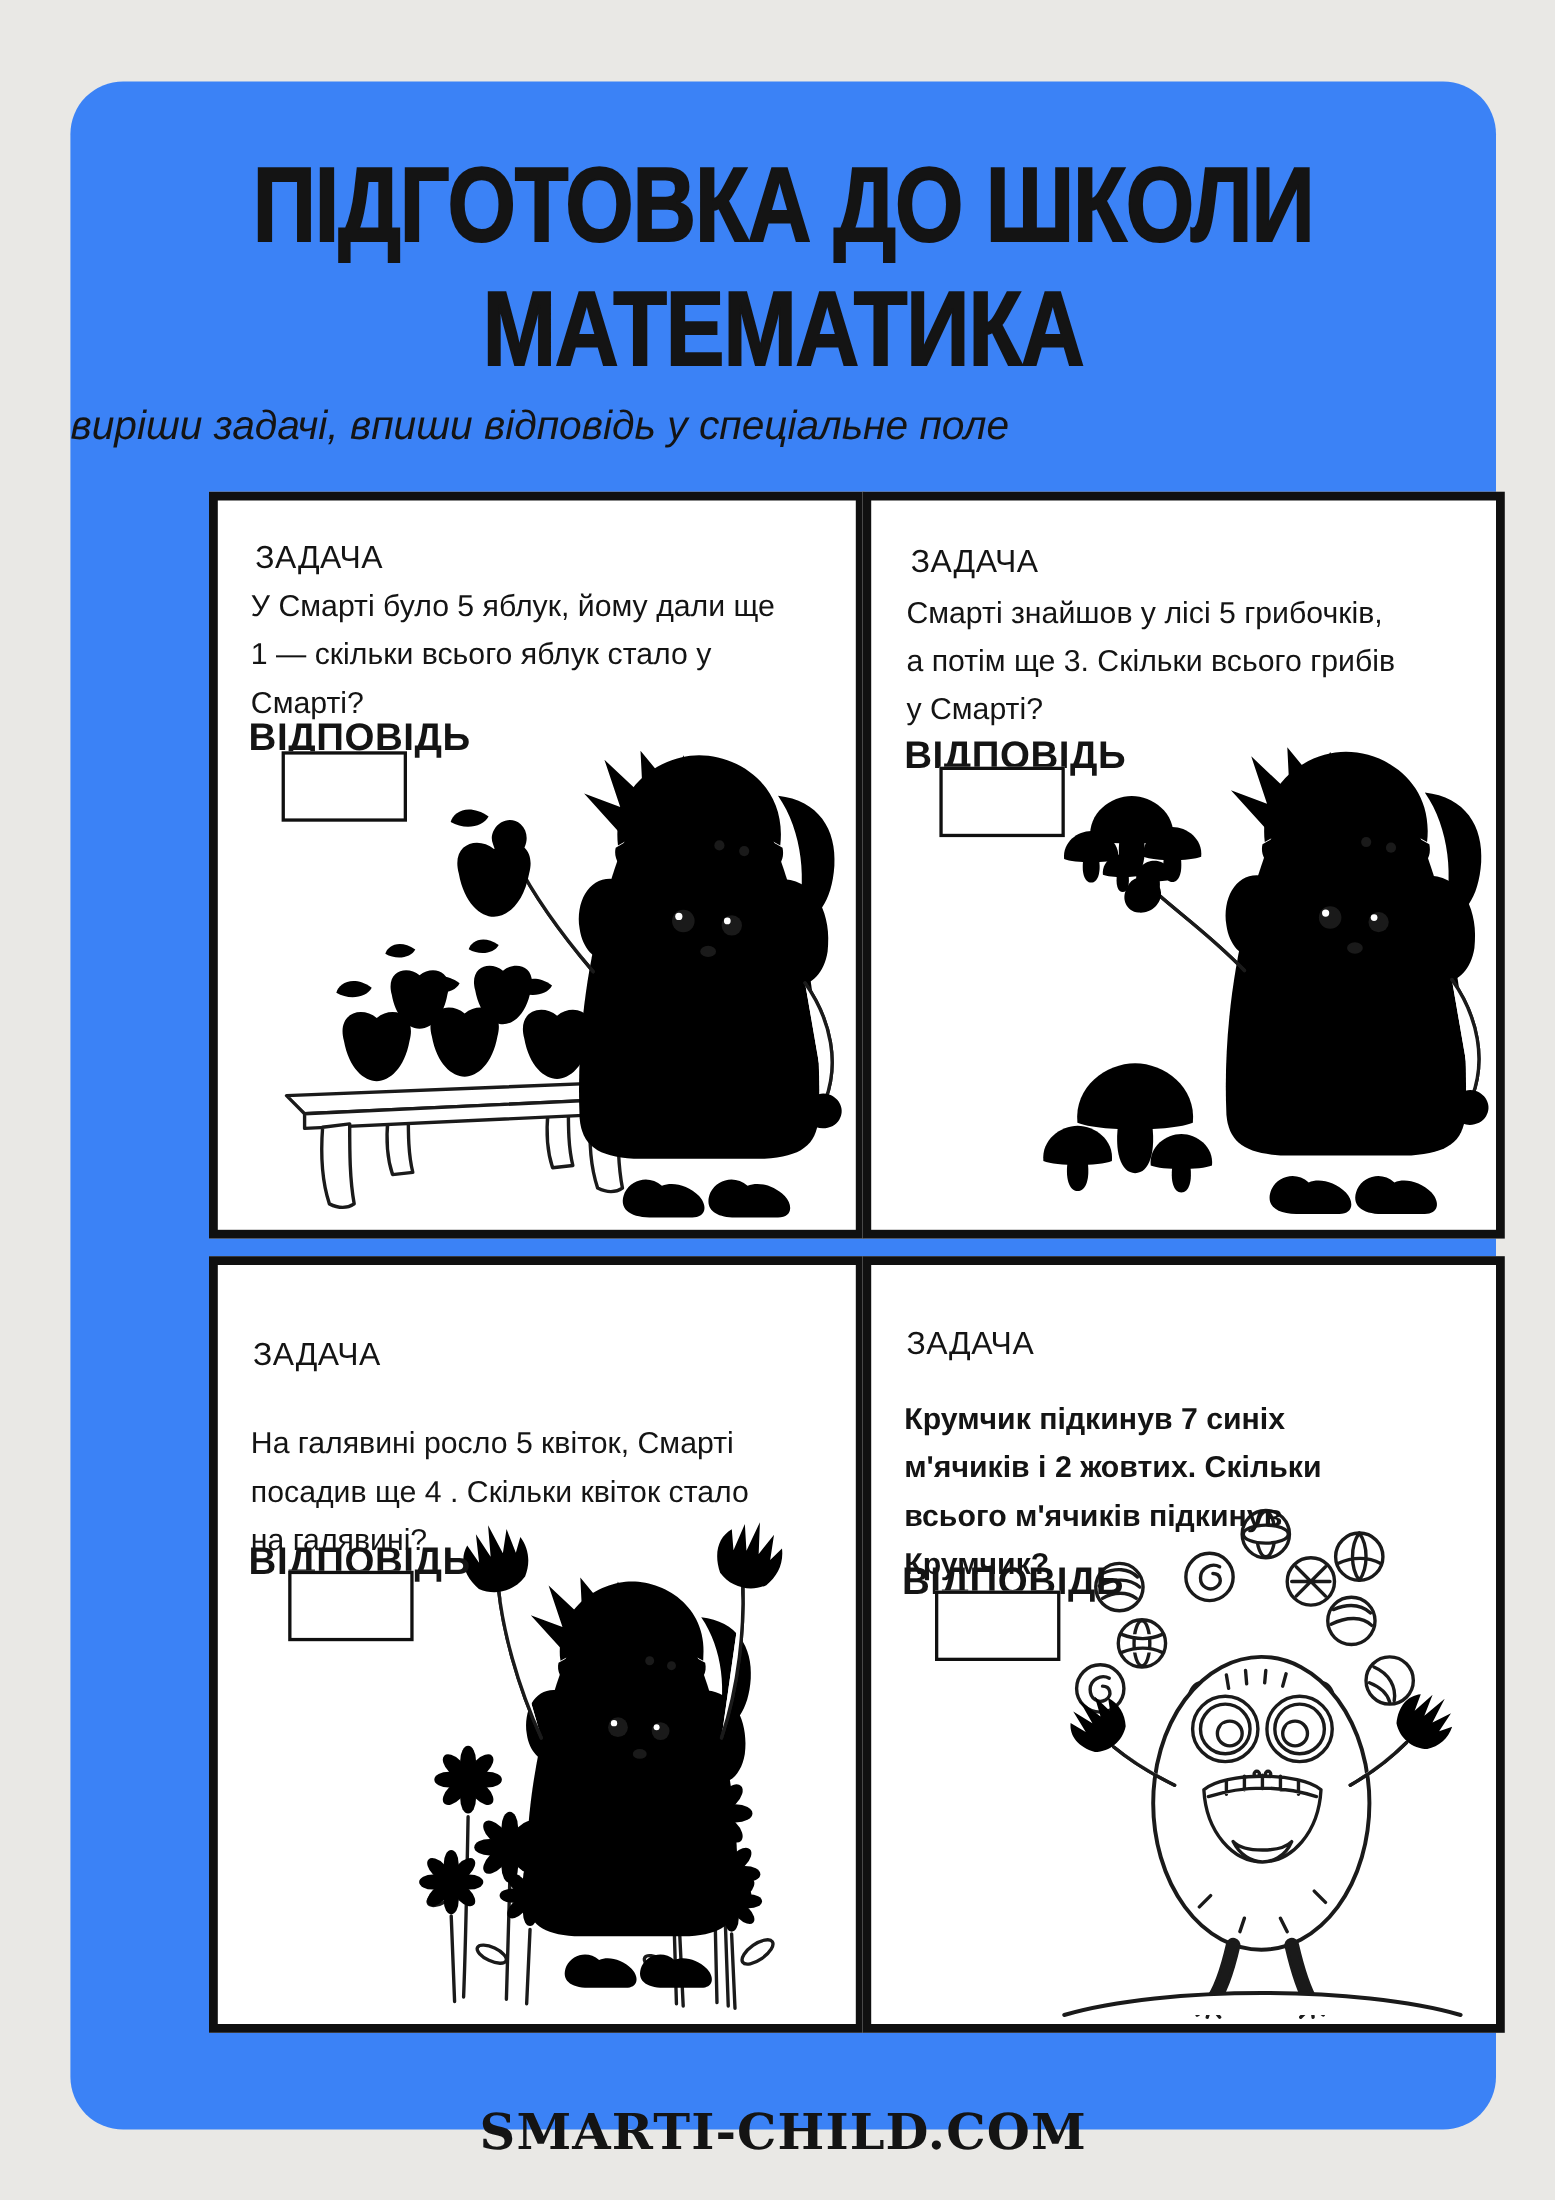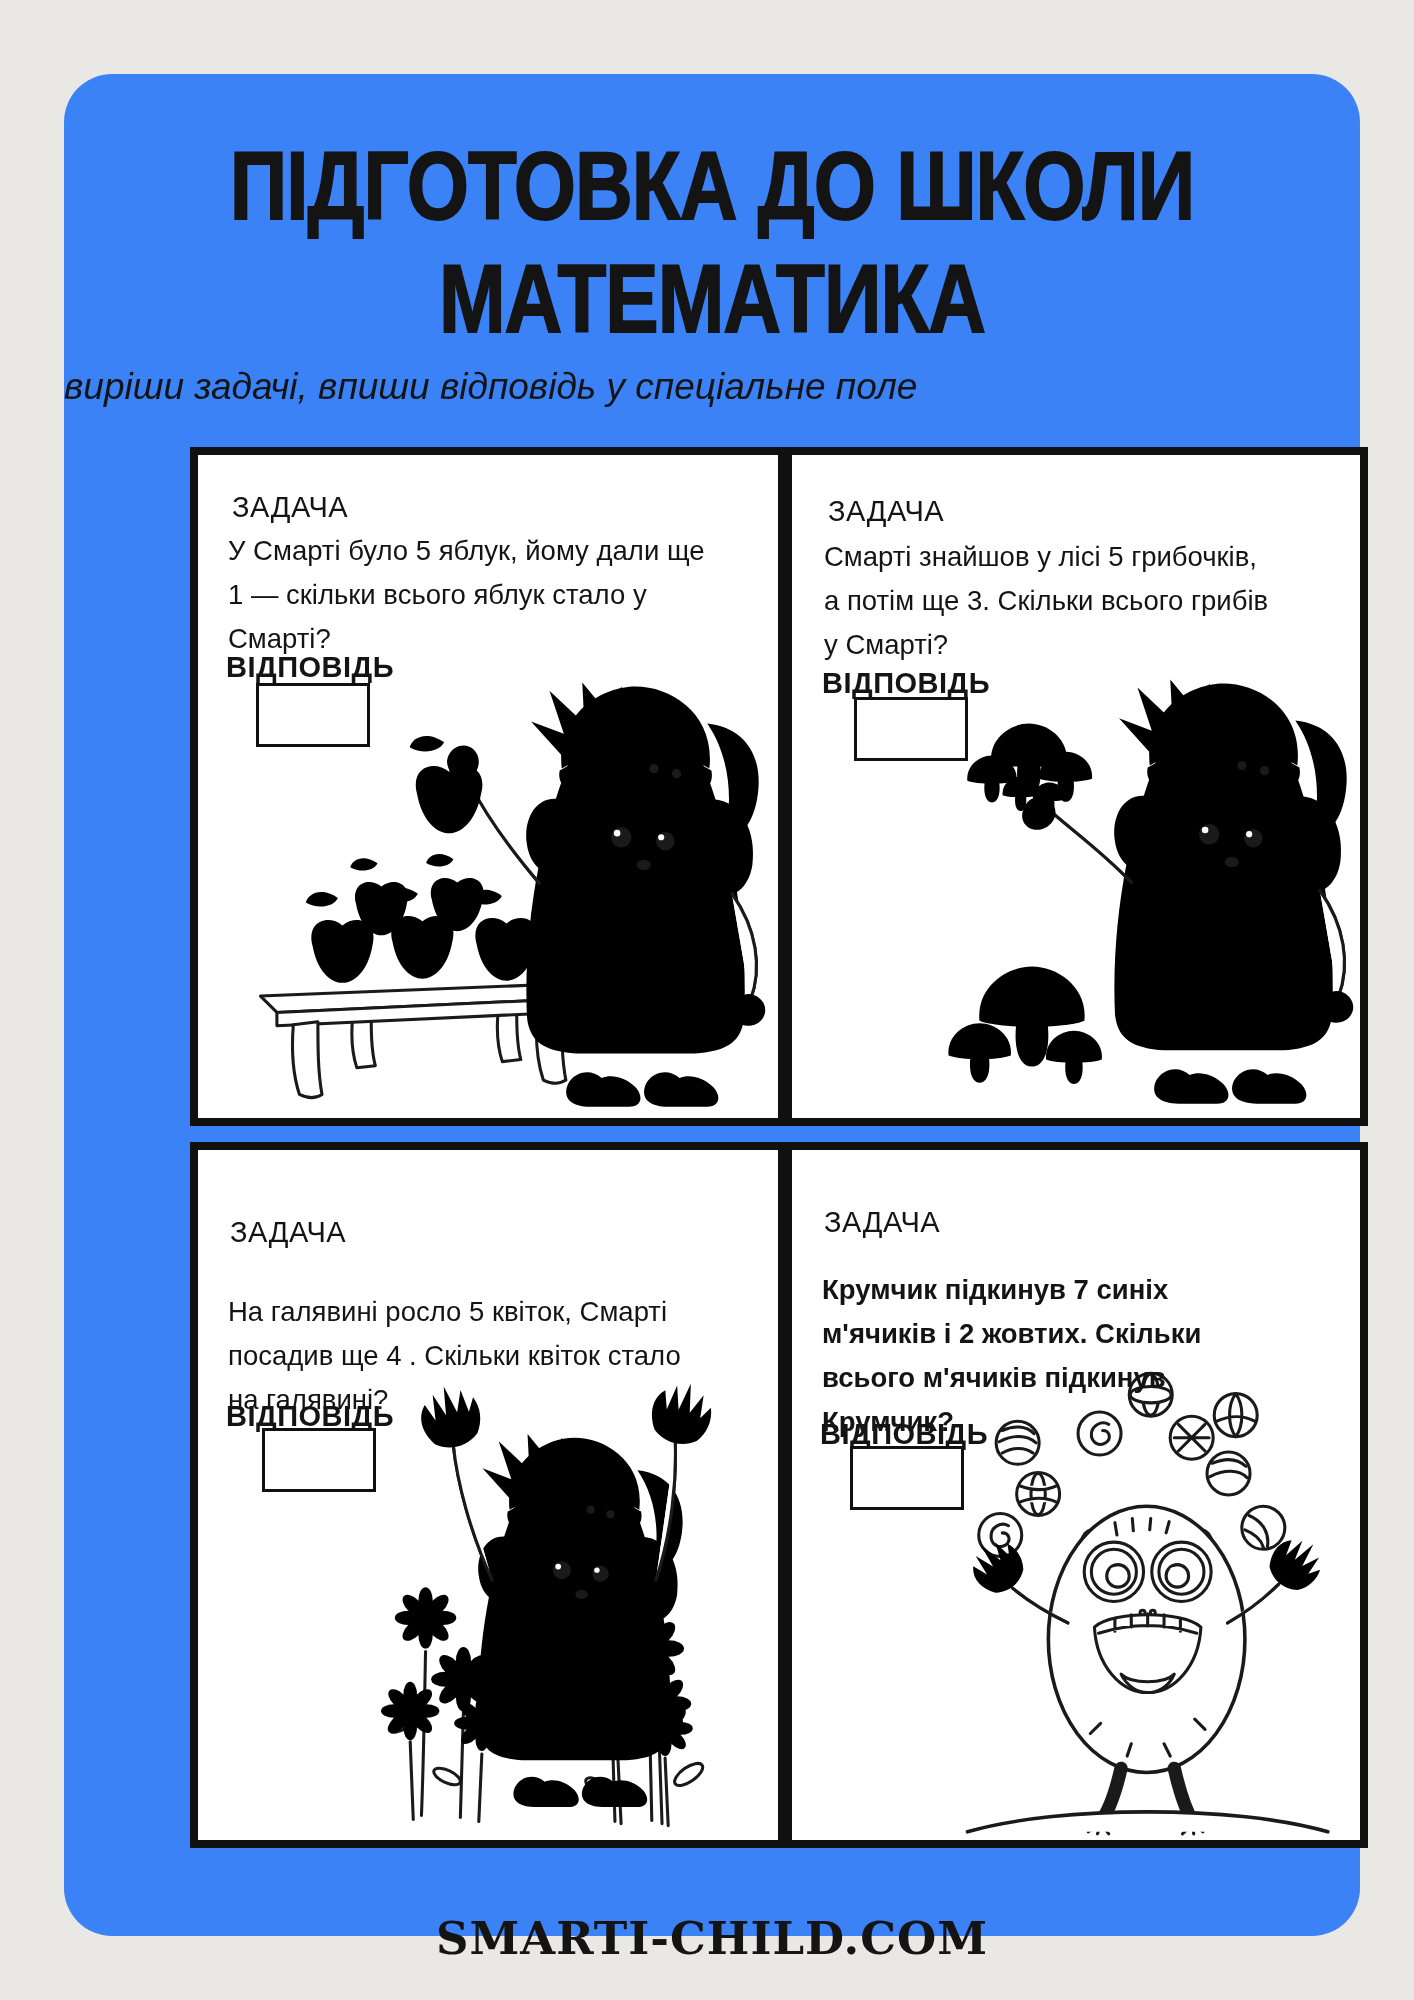--- a/index.html
+++ b/index.html
@@ -9,21 +9,21 @@
   .title{position:absolute;left:0;right:0;top:56px;text-align:center;font-weight:bold;font-size:80px;line-height:94px;letter-spacing:-1px;transform:scaleY(1.2);transform-origin:center top;-webkit-text-stroke:1.5px #141414;}
   .subtitle{position:absolute;left:0;right:0;top:292px;text-align:left;font-style:italic;font-size:37px;}
   .footer{position:absolute;left:0;right:0;top:1838px;text-align:center;font-family:"DejaVu Serif","Liberation Serif",serif;font-weight:bold;font-size:45px;letter-spacing:1px;}
   .pbox{position:absolute;border:8px solid #101010;background:#fff;}
   .b1{left:126px;top:373px;width:580px;height:663px;}
   .b2{left:720px;top:373px;width:568px;height:663px;}
   .b3{left:126px;top:1068px;width:580px;height:690px;}
   .b4{left:720px;top:1068px;width:568px;height:690px;}
   .hdr{position:absolute;font-weight:normal;font-size:29px;letter-spacing:.5px;z-index:2;}
   .txt{position:absolute;font-size:27.5px;line-height:44px;z-index:2;}
-  .ans{position:absolute;font-weight:bold;font-size:29px;letter-spacing:.5px;z-index:2;}
+  .ans{position:absolute;font-weight:bold;font-size:35px;letter-spacing:.5px;z-index:2;}
   .arect{position:absolute;width:108px;height:58px;border:3px solid #101010;background:#fff;z-index:2;font-size:30px;text-align:center;line-height:58px;}
   .b1 .hdr{left:34px;top:36px;} .b1 .txt{left:30px;top:74px;width:505px;} .b1 .ans{left:28px;top:196px;} .b1 .arect{left:58px;top:228px;}
   .b2 .hdr{left:36px;top:40px;} .b2 .txt{left:32px;top:80px;width:500px;} .b2 .ans{left:30px;top:212px;} .b2 .arect{left:62px;top:242px;}
   .b3 .hdr{left:32px;top:66px;} .b3 .txt{left:30px;top:140px;width:515px;} .b3 .ans{left:28px;top:250px;} .b3 .arect{left:64px;top:278px;}
   .b4 .hdr{left:32px;top:56px;} .b4 .txt{left:30px;top:118px;width:420px;font-weight:bold;} .b4 .ans{left:28px;top:268px;} .b4 .arect{left:58px;top:296px;}
   .illus{position:absolute;left:0;top:0;width:100%;height:100%;z-index:1;}
   .illus path,.illus circle,.illus ellipse{fill:#fff;stroke:#1a1a1a;stroke-width:3;stroke-linejoin:round;stroke-linecap:round;}
   .k{fill:#1a1a1a;stroke:none;}
   .n{fill:none;}
   .tubeo{fill:none;stroke:#1a1a1a;stroke-width:17;}

